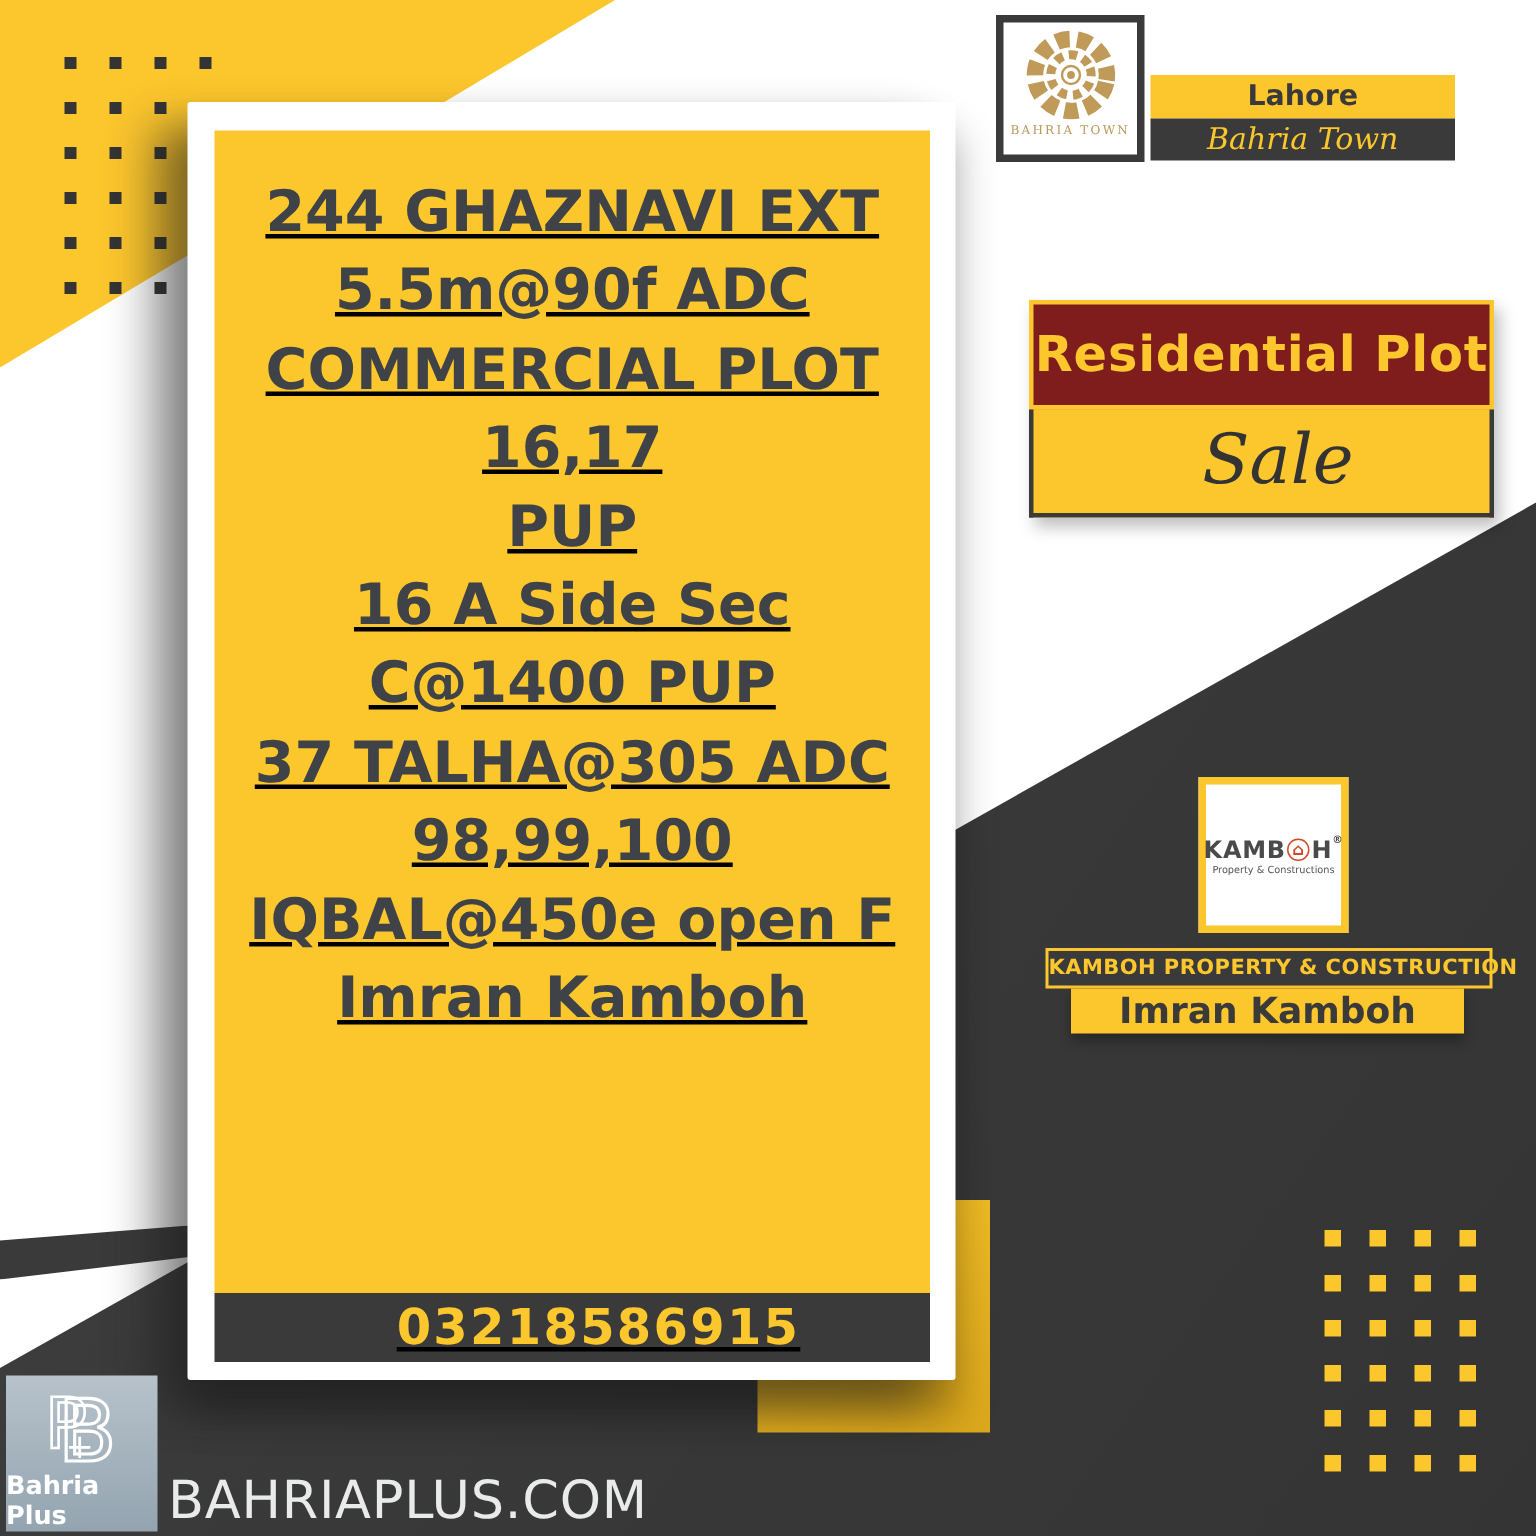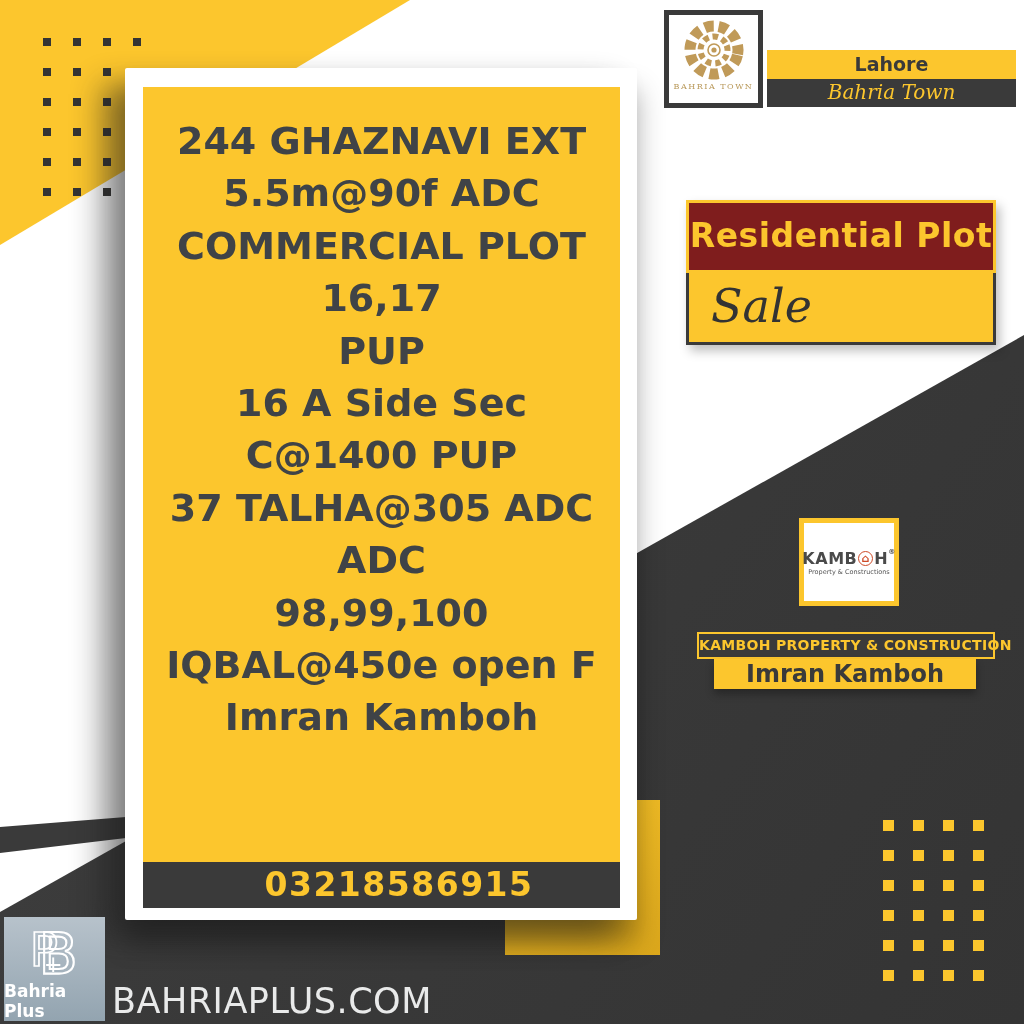--- a/index.html
+++ b/index.html
@@ -37,21 +37,21 @@
     position:absolute;left:505px;top:800px;width:155px;height:155px;
     background:linear-gradient(160deg,#f4c027 0%,#dba71c 100%);
   }
   
   .card{
     position:absolute;left:125px;top:68px;width:512px;height:852px;
     background:#ffffff;border-radius:2px;
     box-shadow:-24px 16px 30px rgba(30,30,30,.45),0 22px 28px rgba(0,0,0,.30);
     box-sizing:border-box;
     padding:19px 17px 12px 18px;
-    display:flex;flex-direction:column;
+    display:flex;flex-direction:column;text-decoration:underline;
   }
   .card-yellow{
     flex:1;background:#FCC62D;
     display:flex;flex-direction:column;justify-content:flex-start;
     padding-top:28px;box-sizing:border-box;
   }
   .card-line{
     text-align:center;font-weight:bold;font-size:38px;line-height:52.4px;
     color:#3F4347;letter-spacing:0;white-space:nowrap;
   }
@@ -64,43 +64,43 @@
   .bt-logo{
     position:absolute;left:664px;top:10px;width:99px;height:98px;
     background:#fff;border:5px solid #3a3a3a;box-sizing:border-box;
     display:flex;flex-direction:column;align-items:center;justify-content:flex-start;
     padding-top:4px;
   }
   .bt-logo-caption{
     font-size:8px;color:#B9995A;letter-spacing:1.5px;margin-top:1px;
     font-family:"DejaVu Serif","Liberation Serif",serif;white-space:nowrap;
   }
-  .bt-bar{position:absolute;left:767px;width:249px;text-align:center;box-sizing:border-box;}
+  .bt-bar{position:absolute;left:767px;width:203px;text-align:center;box-sizing:border-box;}
   .bt-bar-city{top:50px;height:29px;background:#FCC62D;color:#3A3A3A;
     font-weight:bold;font-size:19px;line-height:29px;}
   .bt-bar-name{top:79px;height:28px;background:#3A3A3A;color:#FCC62D;
     font-style:italic;font-size:20px;line-height:27px;
     font-family:"DejaVu Serif","Liberation Serif",serif;}
   
   .badge{position:absolute;left:686px;top:200px;width:310px;
     box-shadow:4px 6px 10px rgba(0,0,0,.25);}
   .badge-type{
     background:#7f1d1d;border:3px solid #FCC62D;box-sizing:border-box;height:73px;
     color:#FCC62D;font-weight:bold;font-size:33px;line-height:66px;text-align:center;
     white-space:nowrap;letter-spacing:0.5px;
   }
   .badge-status{
     background:#FCC62D;border:3px solid #3A3A3A;border-top:none;box-sizing:border-box;height:72px;
-    color:#333333;font-style:italic;font-size:46px;line-height:66px;text-align:left;
+    color:#333333;font-style:italic;font-size:46px;line-height:66px;text-align:center;
     font-family:"DejaVu Serif","Liberation Serif",serif;
     padding-left:22px;
   }
   
   .kamboh-logo{
-    position:absolute;left:799px;top:518px;width:100px;height:88px;
+    position:absolute;left:799px;top:518px;width:100px;height:104px;
     background:#ffffff;border:5px solid #FCC62D;box-sizing:border-box;
     display:flex;flex-direction:column;align-items:center;justify-content:center;
   }
   .kamboh-word{font-weight:bold;font-size:16px;color:#4A4A4A;letter-spacing:0.5px;
     display:flex;align-items:center;}
   .kamboh-house{display:inline-flex;width:15px;height:15px;border-radius:50%;
     border:1.5px solid #CE4B28;align-items:center;justify-content:center;
     color:#CE4B28;font-size:11px;line-height:11px;margin:0 1px;box-sizing:border-box;}
   .kamboh-reg{font-size:7px;color:#4A4A4A;vertical-align:top;position:relative;top:-6px;}
   .kamboh-sub{font-size:6.5px;color:#555;margin-top:0;white-space:nowrap;}
@@ -194,21 +194,20 @@
   <div class="card">
     <div class="card-yellow">
         <div class="card-line">244 GHAZNAVI EXT</div>
         <div class="card-line">5.5m@90f ADC</div>
         <div class="card-line">COMMERCIAL PLOT</div>
         <div class="card-line">16,17</div>
         <div class="card-line">PUP</div>
         <div class="card-line">16 A Side Sec</div>
         <div class="card-line">C@1400 PUP</div>
         <div class="card-line">37 TALHA@305 ADC</div>
-        <div class="card-line">ADC</div>
         <div class="card-line">98,99,100</div>
         <div class="card-line">IQBAL@450e open F</div>
         <div class="card-line">Imran Kamboh</div>
       </div>
     <div class="phone-bar">03218586915</div>
   </div>
 
   <div class="bt-logo">
     <svg width="62" height="62" viewBox="0 0 62 62">
       <g fill="none" stroke="#C09A58">

